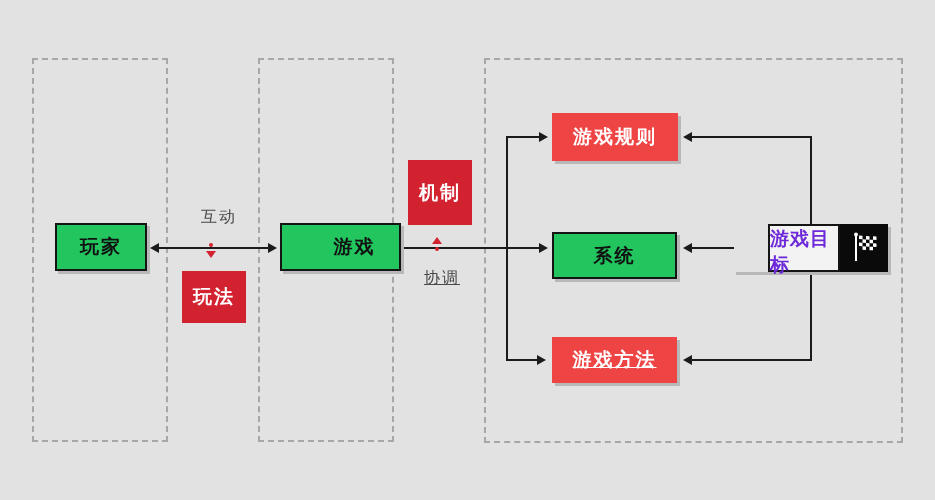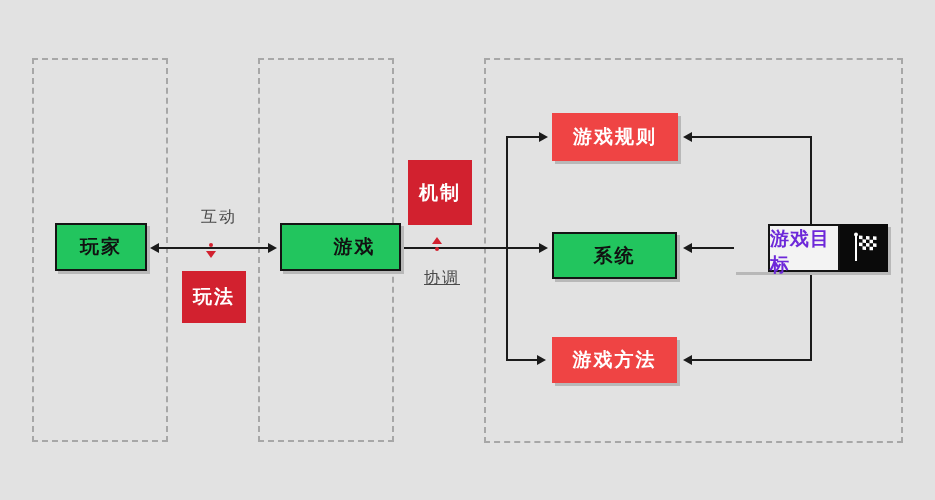--- a/index.html
+++ b/index.html
@@ -17,21 +17,21 @@
   .node{position:absolute;display:flex;align-items:center;justify-content:center;
         font-weight:bold;font-size:19px;letter-spacing:2px;}
   .node.white{background:#22c55e;border:2px solid #141414;color:#111;
         box-shadow:3px 3px 0 #b8b8b8;}
   .node.black{background:#ef4444;color:#ffffff;box-shadow:3px 3px 0 #b8b8b8;}
   .node.red{background:#d2212f;color:#ffffff;}
   #node-player{left:55px;top:223px;width:88px;height:44px;}
   #node-game{left:280px;top:223px;width:89px;height:44px;padding-left:28px;}
   #node-system{left:552px;top:232px;width:121px;height:43px;}
   #node-rules{left:552px;top:113px;width:126px;height:48px;}
-  #node-methods{left:552px;top:337px;width:125px;height:46px;}
+  #node-methods{left:552px;top:337px;width:125px;height:46px;text-decoration:underline;}
   #node-gameplay{left:182px;top:271px;width:64px;height:52px;}
   #node-mechanism{left:408px;top:160px;width:64px;height:65px;}
 
   
   #node-goal{position:absolute;left:733px;top:224px;width:155px;height:48px;
         display:flex;box-shadow:3px 3px 0 #b8b8b8;}
   .goal-label{flex:1;background:#f3f3f3;border:2px solid #141414;color:#6d28d9;
         display:flex;align-items:flex-start;justify-content:center;
         font-weight:bold;font-size:19px;letter-spacing:1px;margin-left:35px;}
   .goal-flag{width:48px;background:#0a0a0a;display:flex;align-items:center;justify-content:center;}

